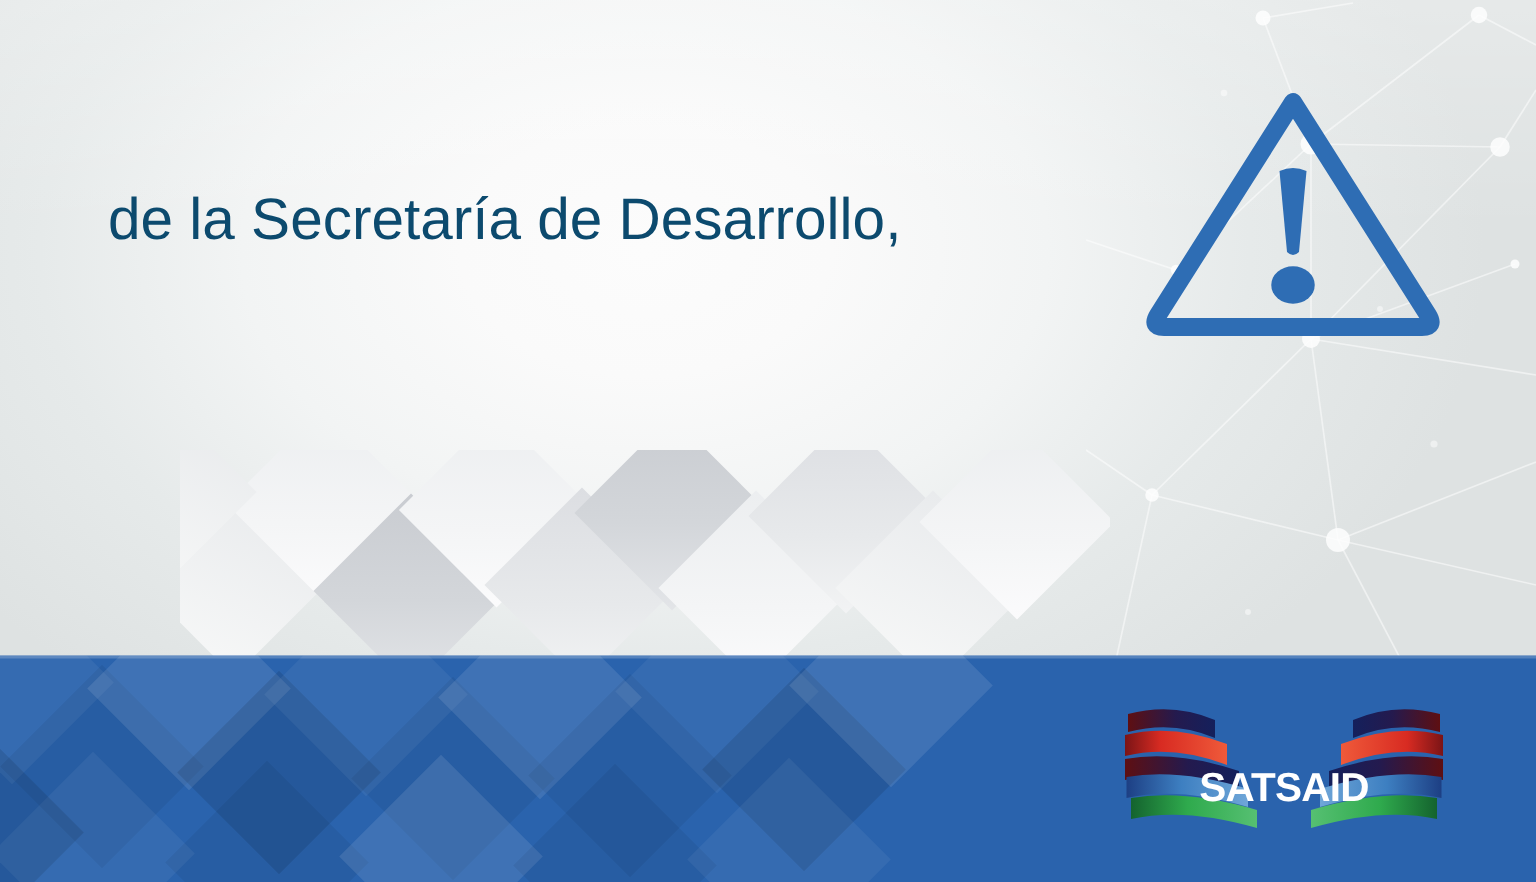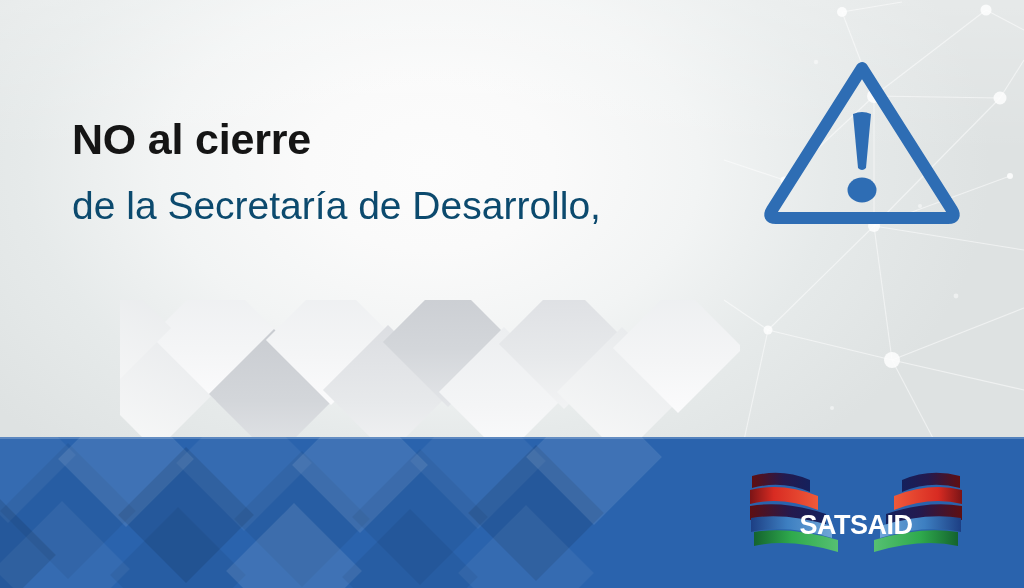--- a/index.html
+++ b/index.html
@@ -143,21 +143,20 @@
     </g>
     <g fill="#ffffff" fill-opacity="0.5">
       <circle cx="92" cy="62" r="2.2"></circle>
       <circle cx="196" cy="206" r="2"></circle>
       <circle cx="232" cy="296" r="2.4"></circle>
       <circle cx="108" cy="408" r="2"></circle>
     </g>
   </svg>
 
   <div class="headline">
-    <div class="l1">NO al cierre</div>
     <div class="l2">de la Secretaría de Desarrollo,</div>
   </div>
 
   <svg class="warning-icon" viewBox="0 0 212 176">
     <path d="M106 16 L196 158 Q201 166 192 166 L20 166 Q11 166 16 158 Z" fill="none" stroke="#2e6db4" stroke-width="12" stroke-linejoin="round" stroke-linecap="round"></path>
     <path d="M97 62 Q106 58 115 62 L110 116 Q106 120 102 116 Z" fill="#2e6db4"></path>
     <ellipse cx="106" cy="138" rx="14.5" ry="12.5" fill="#2e6db4"></ellipse>
   </svg>
 
   <div class="blue-band">

